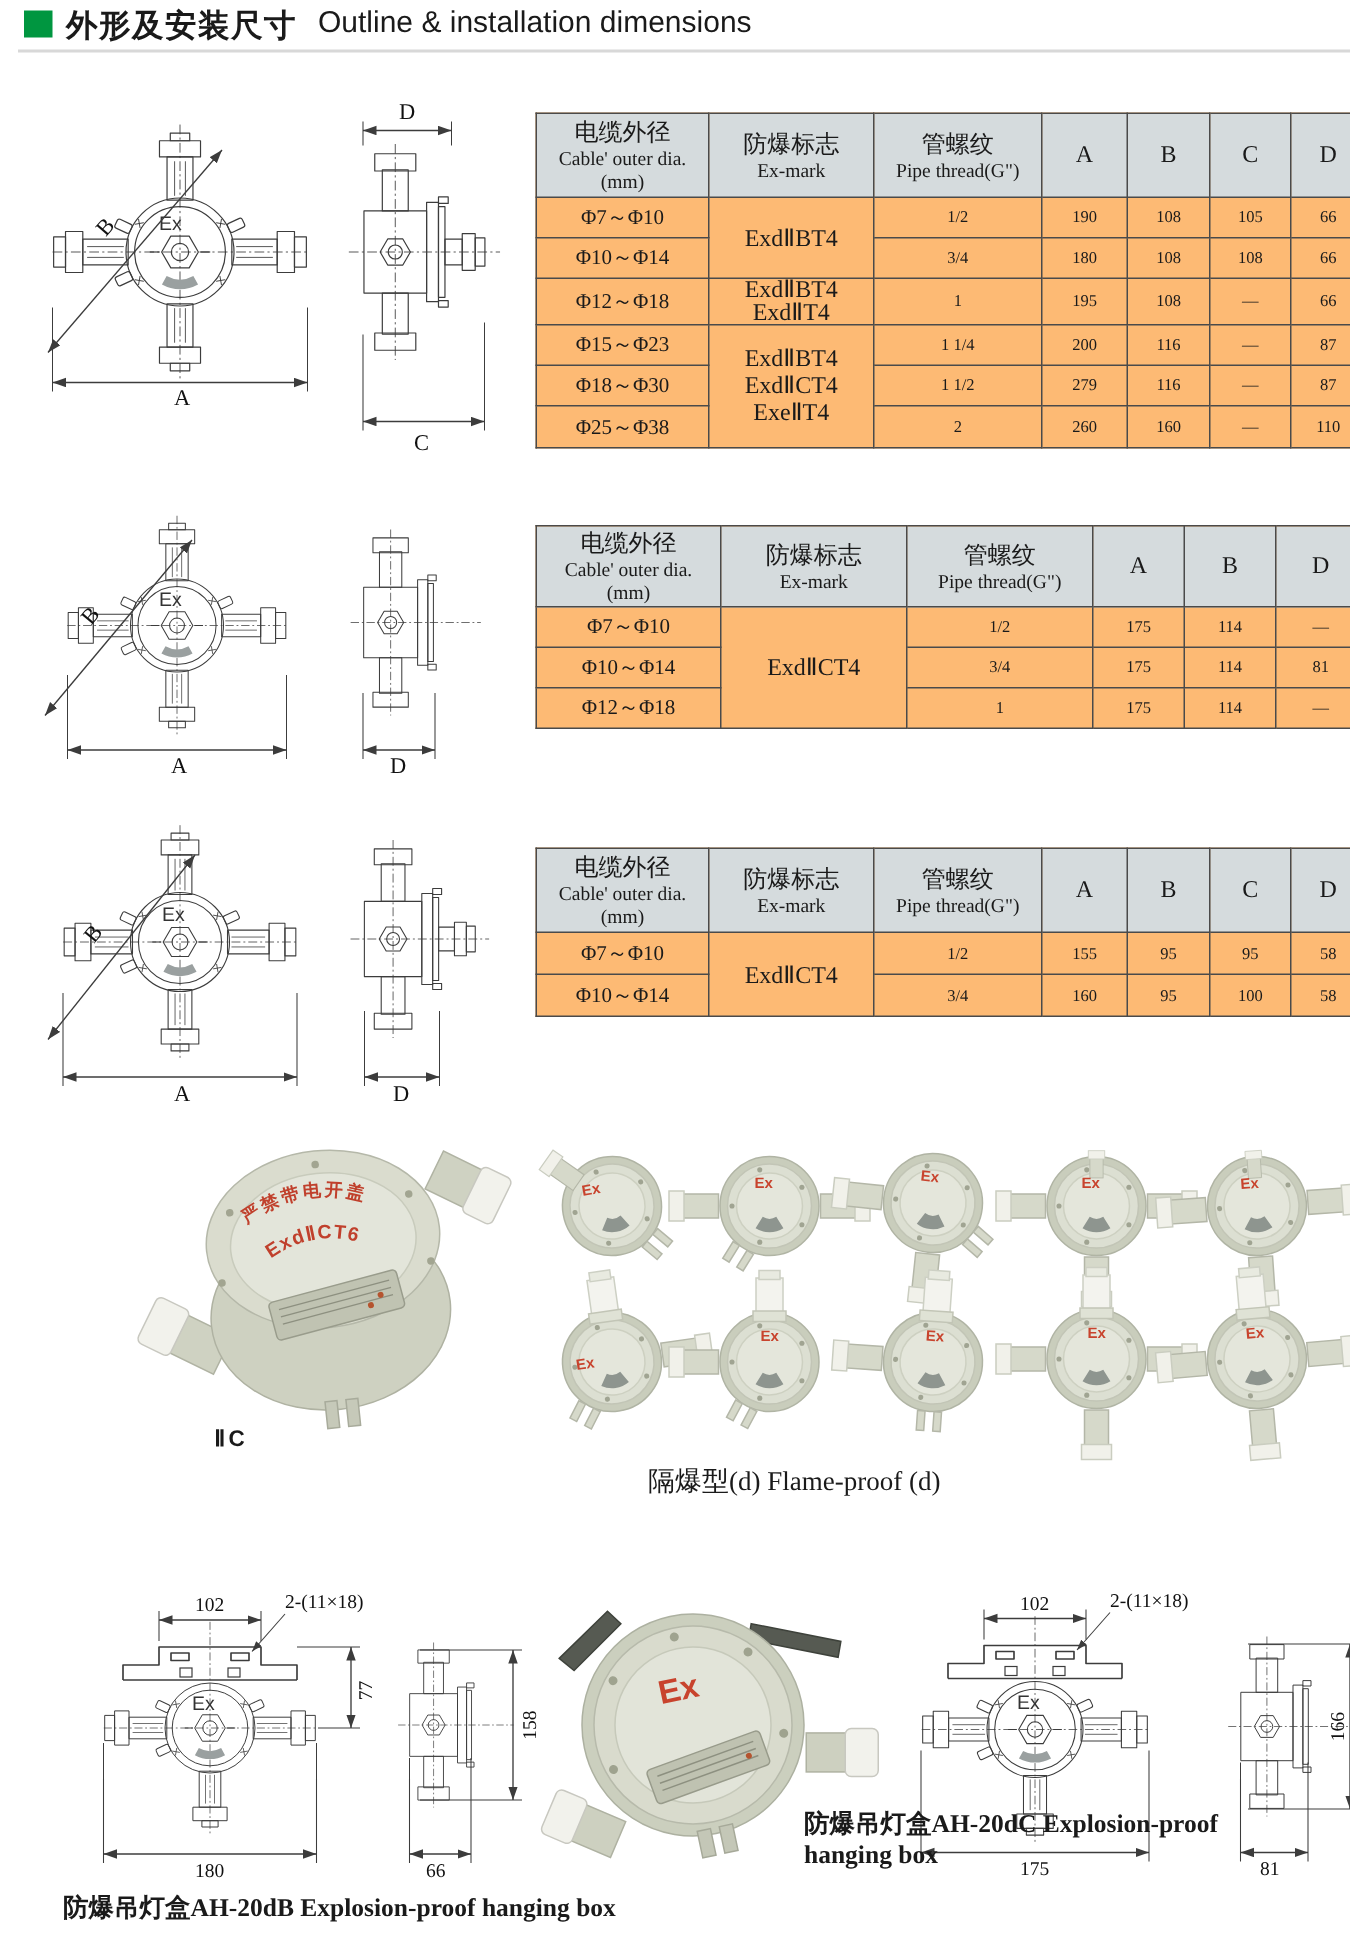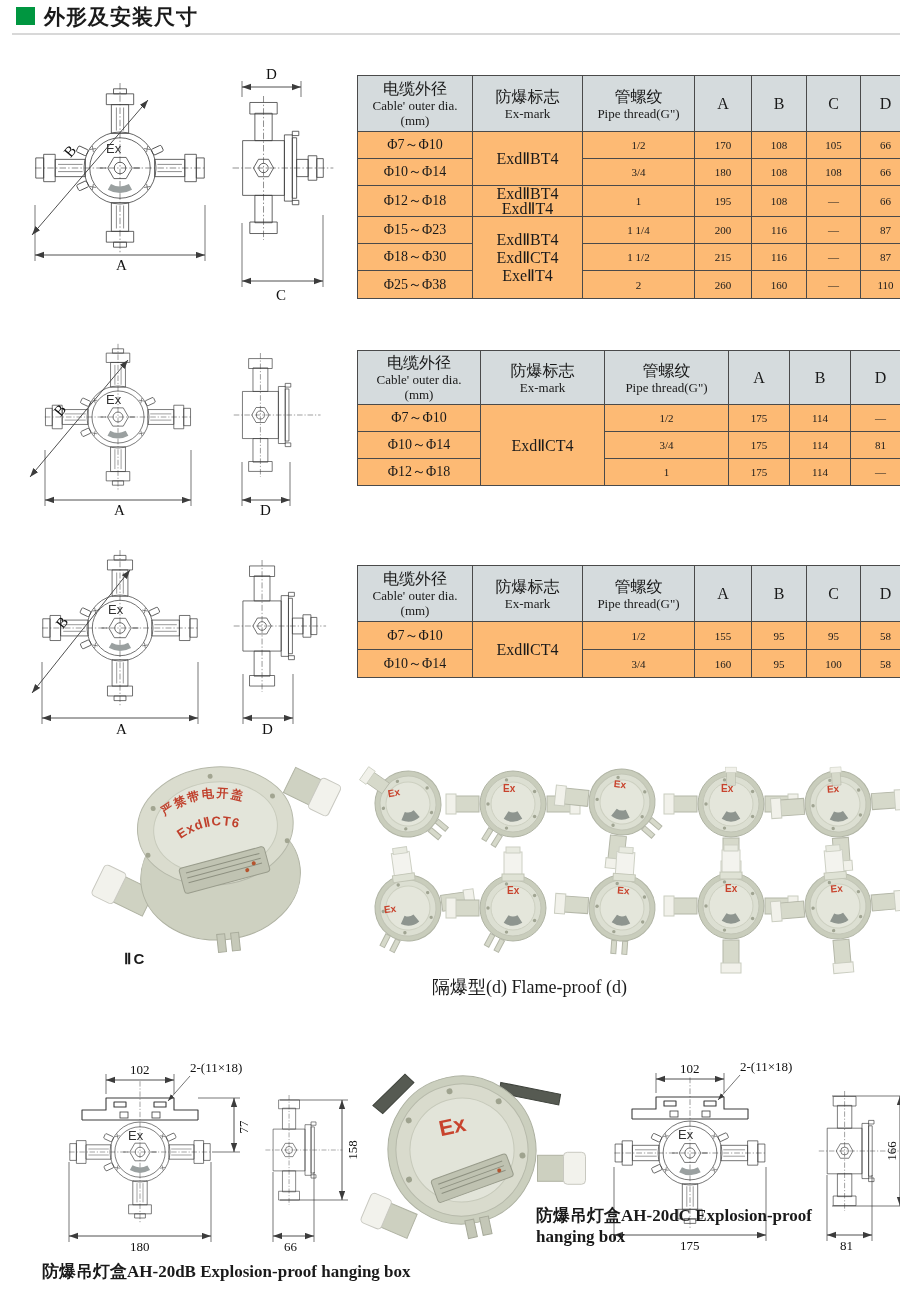--- a/index.html
+++ b/index.html
@@ -32,30 +32,31 @@
   .dlab{font:15px "Liberation Serif",serif;fill:#111;}
   .dnum{font:13px "Liberation Serif",serif;fill:#111;}
   .exdr{font:13px "Liberation Sans",sans-serif;fill:#333;}
   
   .spex{font:700 10px "Liberation Sans",sans-serif;fill:#c8432d;}
   .bigex{font:700 22px "Liberation Sans",sans-serif;fill:#c8432d;}
   .lidred{font:700 12px "Liberation Sans",sans-serif;fill:#c0402c;letter-spacing:2px;}
   .lidred2{font:700 13px "Liberation Sans",sans-serif;fill:#c0402c;letter-spacing:1px;}
   .capt{position:absolute;font:700 17px "Liberation Serif",serif;}
   .gridcap{position:absolute;left:420px;top:975px;width:330px;text-align:left;font:400 18px "Liberation Serif",serif;}
-  .iic{position:absolute;left:112px;top:950px;width:80px;text-align:left;font:700 15px "Liberation Sans",sans-serif;letter-spacing:2px;}
+  .iic{position:absolute;left:102px;top:950px;width:80px;text-align:center;font:700 15px "Liberation Sans",sans-serif;letter-spacing:2px;}
 </style>
 </head>
 <body>
 
 <div class="page">
 
   <div class="hdr">
     <div class="sq" id="accent-sq" style="background: rgb(0, 150, 64);"></div>
     <div class="tzh">外形及安装尺寸</div>
+    <div class="ten">Outline &amp; installation dimensions</div>
     <div class="rule"></div>
   </div>
 
   <svg width="0" height="0" style="position:absolute" aria-hidden="true">
     <defs>
       <marker id="ar" markerWidth="11" markerHeight="8" refX="10" refY="3.5" orient="auto-start-reverse">
         <path d="M0,0 L10,3.5 L0,7 Z" fill="#3c3c3c"></path>
       </marker>
 
       <g id="fv-core">
@@ -218,21 +219,21 @@
         <th><span class="hz">B</span></th>
         <th><span class="hz">C</span></th>
         <th><span class="hz">D</span></th>
       </tr>
     </thead>
     <tbody>
       <tr style="height:27px">
         <td class="dia">Φ7～Φ10</td>
         <td class="mark" rowspan="2">ExdⅡBT4</td>
         <td class="num">1/2</td>
-        <td class="num">170</td>
+        <td class="num">190</td>
         <td class="num">108</td>
         <td class="num">105</td>
         <td class="num">66</td>
       </tr>
       <tr style="height:27px">
         <td class="dia">Φ10～Φ14</td>
         <td class="num">3/4</td>
         <td class="num">180</td>
         <td class="num">108</td>
         <td class="num">108</td>
@@ -259,21 +260,21 @@
           </td>
         <td class="num">1 1/4</td>
         <td class="num">200</td>
         <td class="num">116</td>
         <td class="num">—</td>
         <td class="num">87</td>
       </tr>
       <tr style="height:27px">
         <td class="dia">Φ18～Φ30</td>
         <td class="num">1 1/2</td>
-        <td class="num">215</td>
+        <td class="num">279</td>
         <td class="num">116</td>
         <td class="num">—</td>
         <td class="num">87</td>
       </tr>
       <tr style="height:28px">
         <td class="dia">Φ25～Φ38</td>
         <td class="num">2</td>
         <td class="num">260</td>
         <td class="num">160</td>
         <td class="num">—</td>

